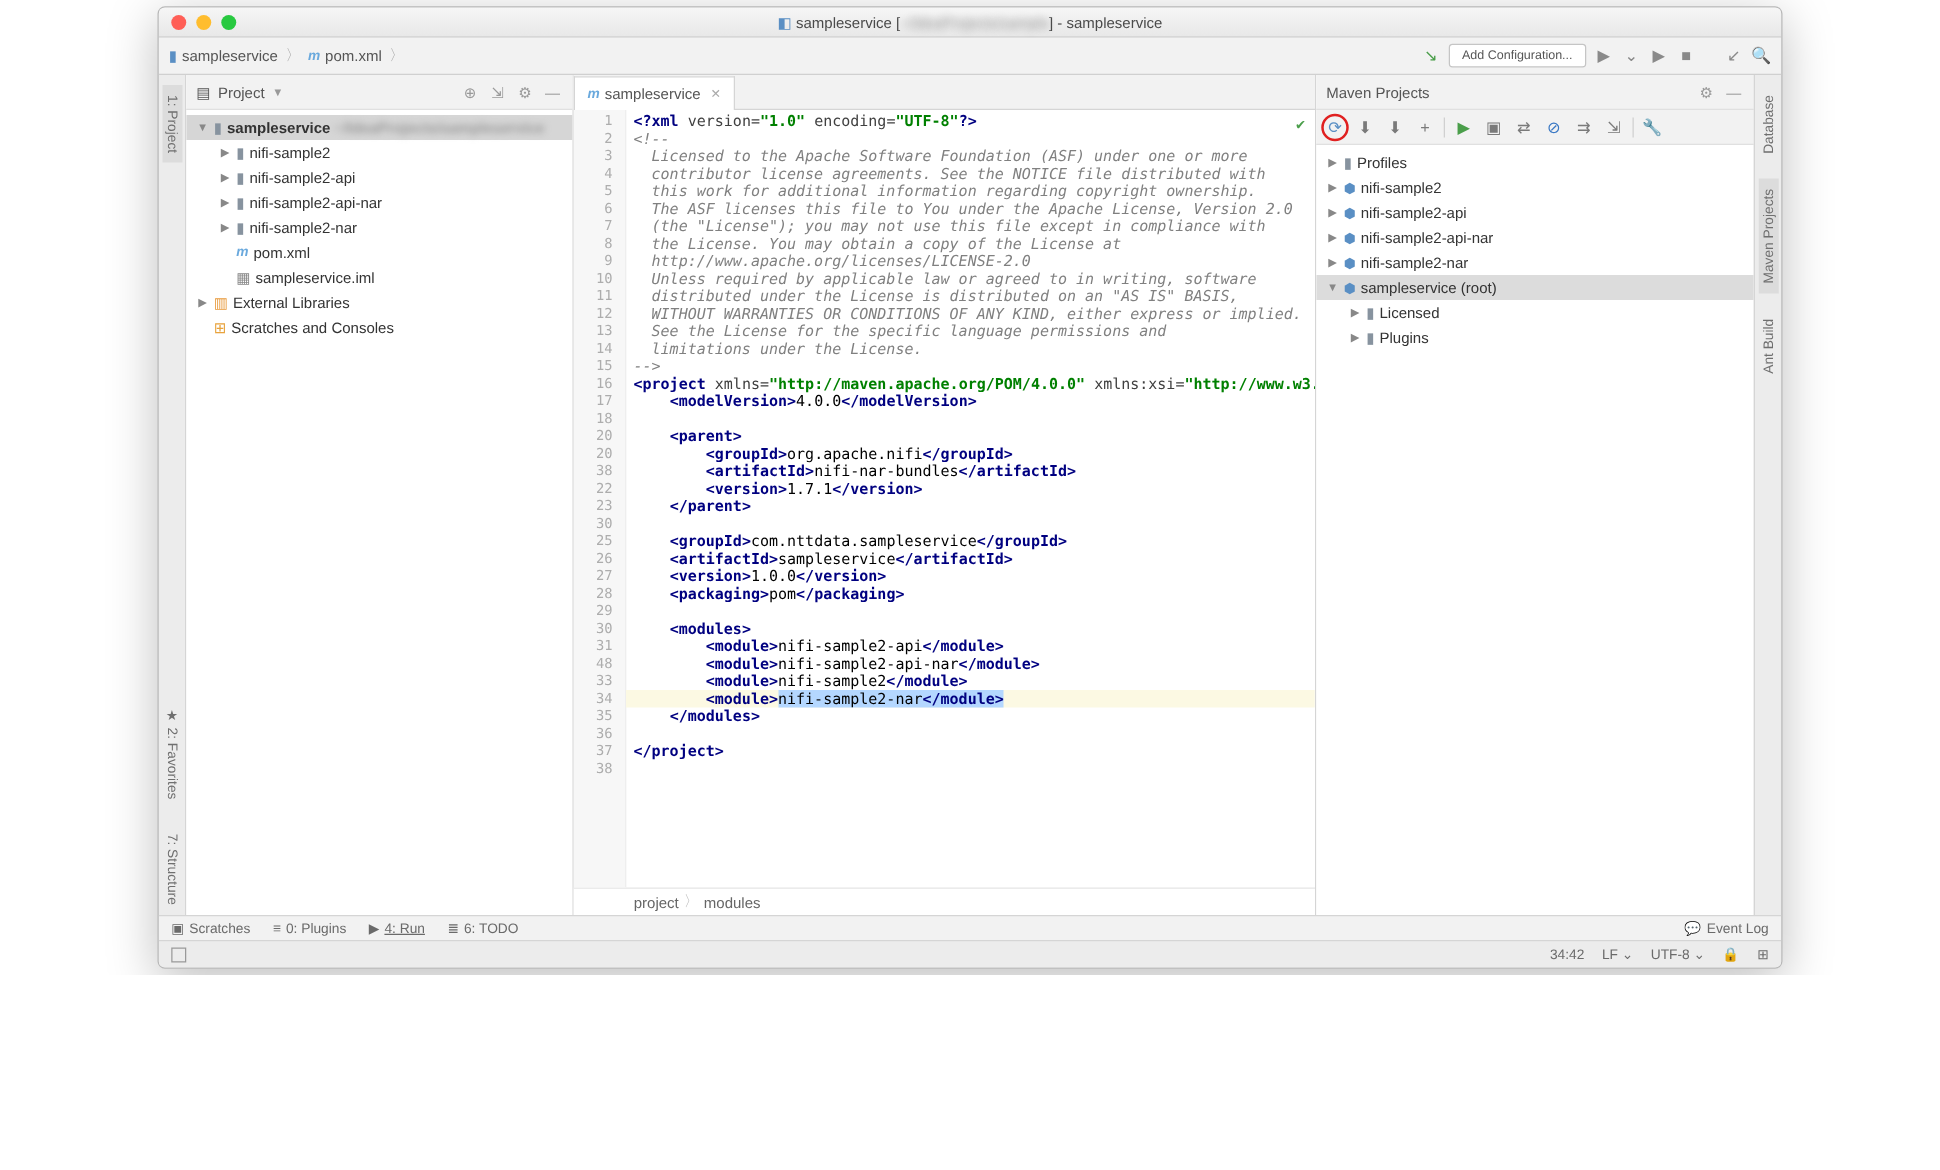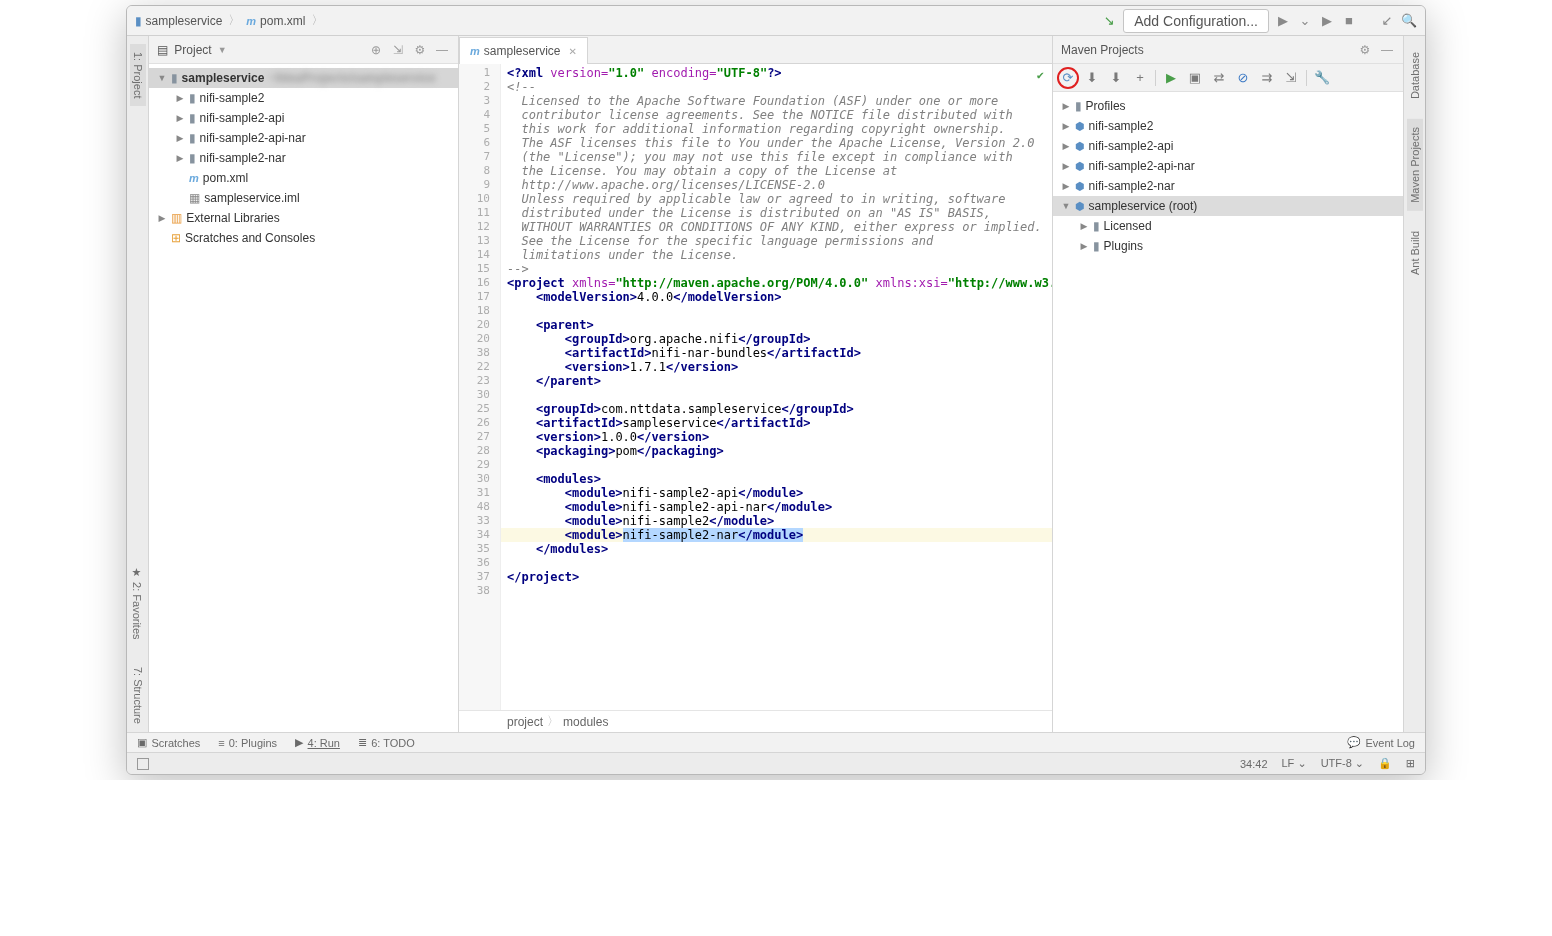--- a/index.html
+++ b/index.html
@@ -8,21 +8,21 @@
 .titlebar { height:24px; background:linear-gradient(#f6f6f6,#e8e8e8); border-bottom:1px solid #d0d0d0; display:flex; align-items:center; position:relative; }
 .traffic { display:flex; gap:8px; padding-left:10px; }
 .tdot { width:12px; height:12px; border-radius:50%; }
 .tred{background:#ff5f57}.tyel{background:#ffbd2e}.tgrn{background:#28c940}
 .title { position:absolute; left:0; right:0; text-align:center; font-size:12px; color:#4a4a4a; pointer-events:none; }
 .title .blur{color:transparent;text-shadow:0 0 7px #888}
 .navbar { height:30px; background:#f2f2f2; border-bottom:1px solid #d0d0d0; display:flex; align-items:center; padding:0 8px; }
 .breadcrumbs { display:flex; align-items:center; gap:4px; font-size:12px; color:#555; }
 .breadcrumbs .sep{color:#aaa;margin:0 2px}
 .navbar-right{margin-left:auto;display:flex;align-items:center;gap:6px}
-.btn-cfg{background:#fff;border:1px solid #c5c5c5;border-radius:3px;padding:3px 10px;font-size:14px;color:#555}
+.btn-cfg{background:#fff;border:1px solid #c5c5c5;border-radius:3px;padding:3px 10px;font-size:10px;color:#555}
 .tb-ico{width:16px;height:16px;display:inline-flex;align-items:center;justify-content:center;color:#8a8a8a;font-size:13px}
 .body { flex:1; display:flex; min-height:0; }
 .gutter { width:22px; background:#ececec; border-right:1px solid #d5d5d5; display:flex; flex-direction:column; align-items:center; gap:12px; padding-top:8px; }
 .gutter.right{border-right:none;border-left:1px solid #d5d5d5}
 .gutter .tab { writing-mode:vertical-rl; font-size:11px; color:#6f6f6f; padding:8px 2px; cursor:pointer; }
 .gutter.right .tab{writing-mode:vertical-rl;transform:rotate(180deg)}
 .project-pane { width:310px; background:#fff; border-right:1px solid #d5d5d5; display:flex; flex-direction:column; }
 .panel-hdr { height:28px; background:#f2f2f2; border-bottom:1px solid #e0e0e0; display:flex; align-items:center; padding:0 8px; gap:6px; font-size:12px; color:#555;}
 .panel-hdr .fill{flex:1}
 .panel-hdr .pico{color:#9a9a9a;font-size:12px;width:16px;text-align:center}
@@ -40,21 +40,21 @@
 .tab-btn{padding:6px 10px;background:#fff;border:1px solid #d5d5d5;border-bottom:none;font-size:12px;color:#555;display:flex;align-items:center;gap:4px;position:relative;top:1px}
 .tab-btn .x{color:#aaa;margin-left:4px;font-size:10px}
 .editor{flex:1;display:flex;font-family:Menlo,Consolas,monospace;font-size:12px;overflow:auto;min-height:0;position:relative}
 .linenos{background:#f7f7f7;border-right:1px solid #eee;padding:2px 0;text-align:right;color:#adadad;min-width:42px}
 .linenos .ln{height:14px;line-height:14px;padding-right:10px;font-size:11px}
 .code{flex:1;padding:2px 0;white-space:pre;overflow-x:auto}
 .code .cl{height:14px;line-height:14px;padding-left:6px}
 .code .cl.cur{background:#fcf9e3}
 .c-cmt{color:#808080;font-style:italic}
 .c-tag{color:#000080;font-weight:bold}
-.c-attr{color:#a21caf}
+.c-attr{color:#404040}
 .c-str{color:#008000;font-weight:bold}
 .c-txt{color:#000}
 .c-sel{background:#b4d7ff}
 .crumb-bar{height:22px;border-top:1px solid #e5e5e5;display:flex;align-items:center;padding-left:48px;font-size:12px;color:#666;gap:4px;background:#fff}
 .maven{width:350px;background:#fff;display:flex;flex-direction:column}
 .maven .toolbar{height:28px;background:#f2f2f2;border-bottom:1px solid #e0e0e0;display:flex;align-items:center;padding:0 4px;gap:2px}
 .maven .toolbar .tico{width:22px;height:22px;display:flex;align-items:center;justify-content:center;color:#7a7a7a;font-size:13px}
 .maven .toolbar .sep{width:1px;height:16px;background:#d0d0d0;margin:0 2px}
 .maven .toolbar .circled{border:2px solid #e02020;border-radius:50%;color:#5a8fc4}
 .maven .tree{flex:1}
@@ -65,20 +65,31 @@
 .statusbar-top .item{display:flex;align-items:center;gap:4px}
 .statusbar-top .fill{flex:1}
 .statusbar{height:22px;background:#ececec;border-top:1px solid #d5d5d5;display:flex;align-items:center;padding:0 10px;gap:14px;font-size:11px;color:#6a6a6a}
 .statusbar .fill{flex:1}
 .ico-sq{width:12px;height:12px;border:1px solid #999;display:inline-block}
 </style>
 </head>
 <body>
 
 <div class="window">
+  <div class="titlebar">
+    <div class="traffic">
+      <div class="tdot tred"></div>
+      <div class="tdot tyel"></div>
+      <div class="tdot tgrn"></div>
+    </div>
+    <div class="title">
+      <span style="color:#5a8fc4">◧</span>
+      <span>sampleservice [</span><span class="blur">~/IdeaProjects/sample</span><span>] - sampleservice</span>
+    </div>
+  </div>
 
   <div class="navbar">
     <div class="breadcrumbs">
       <span style="color:#5a8fc4">▮</span>
         <span>sampleservice</span>
       <span class="sep">〉</span>
       <span class="ico-file">m</span> 
         <span>pom.xml</span>
       <span class="sep">〉</span>
     </div>

